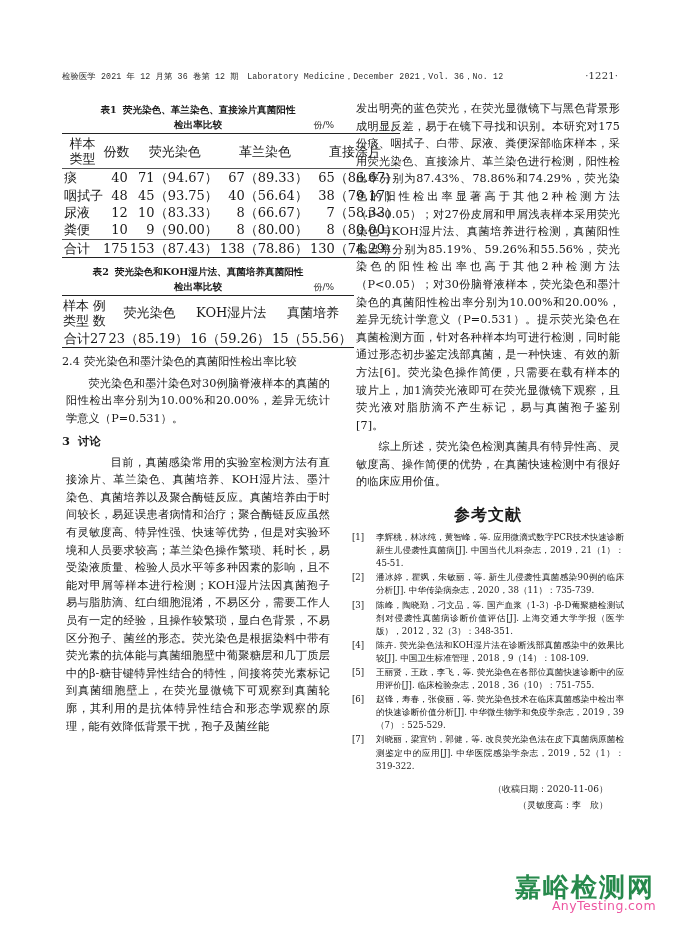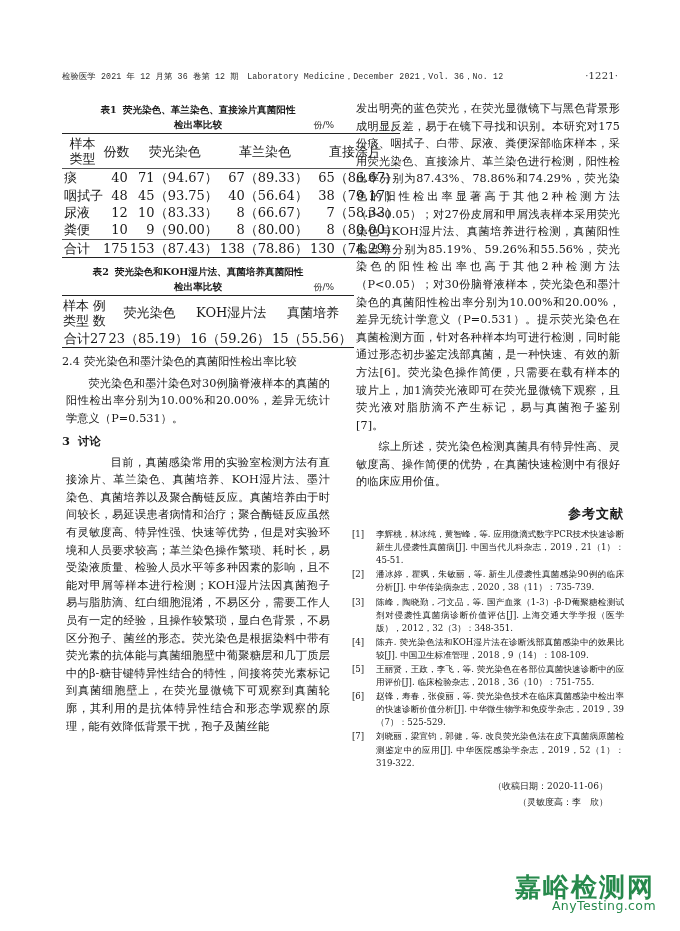--- a/index.html
+++ b/index.html
@@ -80,21 +80,21 @@
   }
   table.data td.t-label{text-align:left;padding-left:2px;}
   table.data td.t-num{text-align:right;padding-right:2px;}
   .rule-top{border-top:1.1px solid #222;}
   .rule-mid{border-top:.7px solid #555;}
   .rule-bot{border-bottom:1.1px solid #222;}
   tr.head-row th{padding-top:2px;padding-bottom:2px;}
 
   
   .ref-title{
-    text-align:right;font-size:13px;font-weight:bold;
+    text-align:center;font-size:16px;font-weight:bold;
     margin:14px 0 5px 0;letter-spacing:1px;
   }
   .ref{
     display:flex;font-size:8.6px;line-height:13.1px;
     margin-bottom:1px;text-align:justify;
   }
   .ref .rn{width:24px;flex:0 0 24px;}
   .ref .rt{flex:1;text-align:justify;text-justify:inter-ideograph;}
 
   .recv{
@@ -110,21 +110,21 @@
   .watermark{
     position:absolute;right:24px;bottom:18px;
     text-align:center;opacity:.92;
   }
   .wm-cn{
     font-size:26px;color:#15803d;letter-spacing:2px;
     font-family:"DejaVu Sans","Liberation Sans",sans-serif;
     font-weight:bold;line-height:22px;
   }
   .wm-en{
-    font-size:12.5px;color:#15803d;letter-spacing:.4px;
+    font-size:12.5px;color:#ec4899;letter-spacing:.4px;
     font-family:"DejaVu Sans","Liberation Sans",sans-serif;
     line-height:14px;margin-top:1px;margin-left:38px;
   }
 </style>
 </head>
 <body>
 
 <div class="page">
 
   <div class="runhead">

